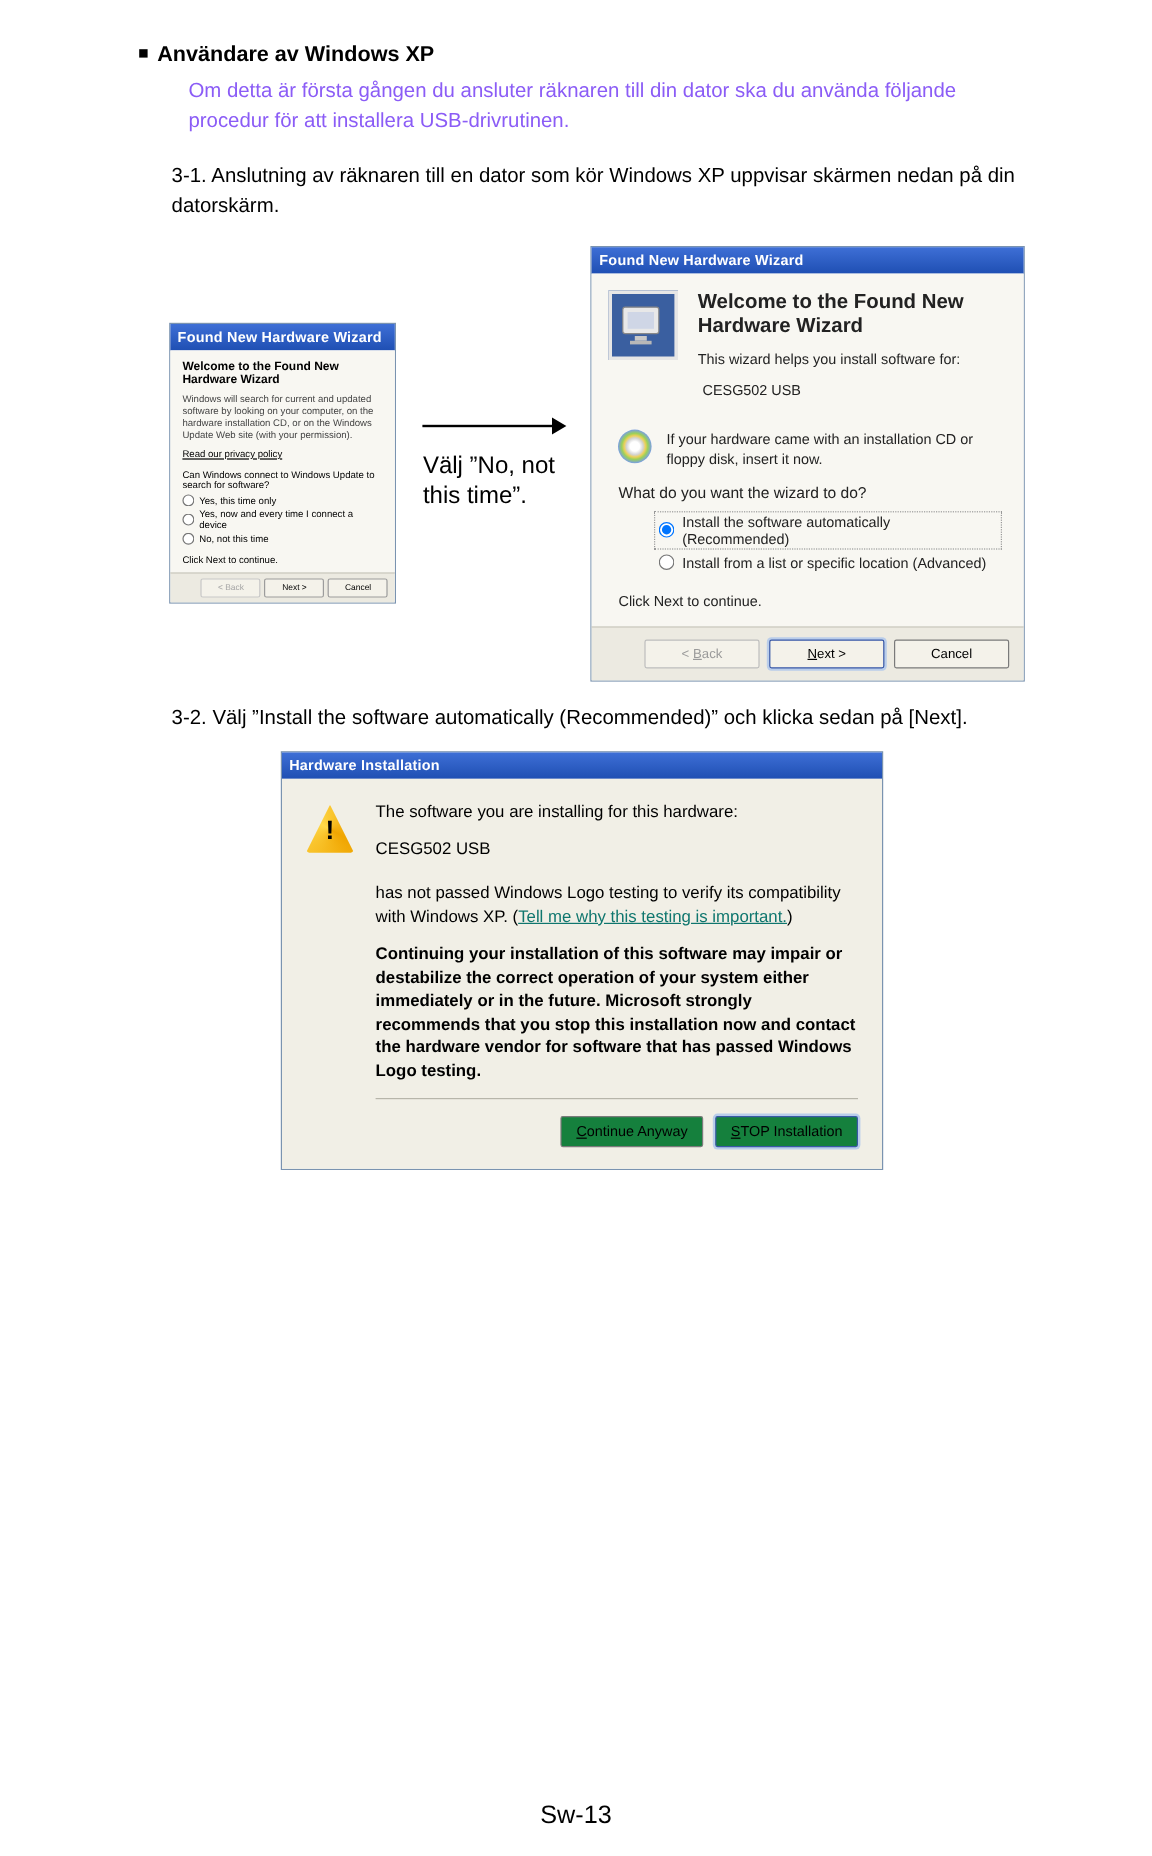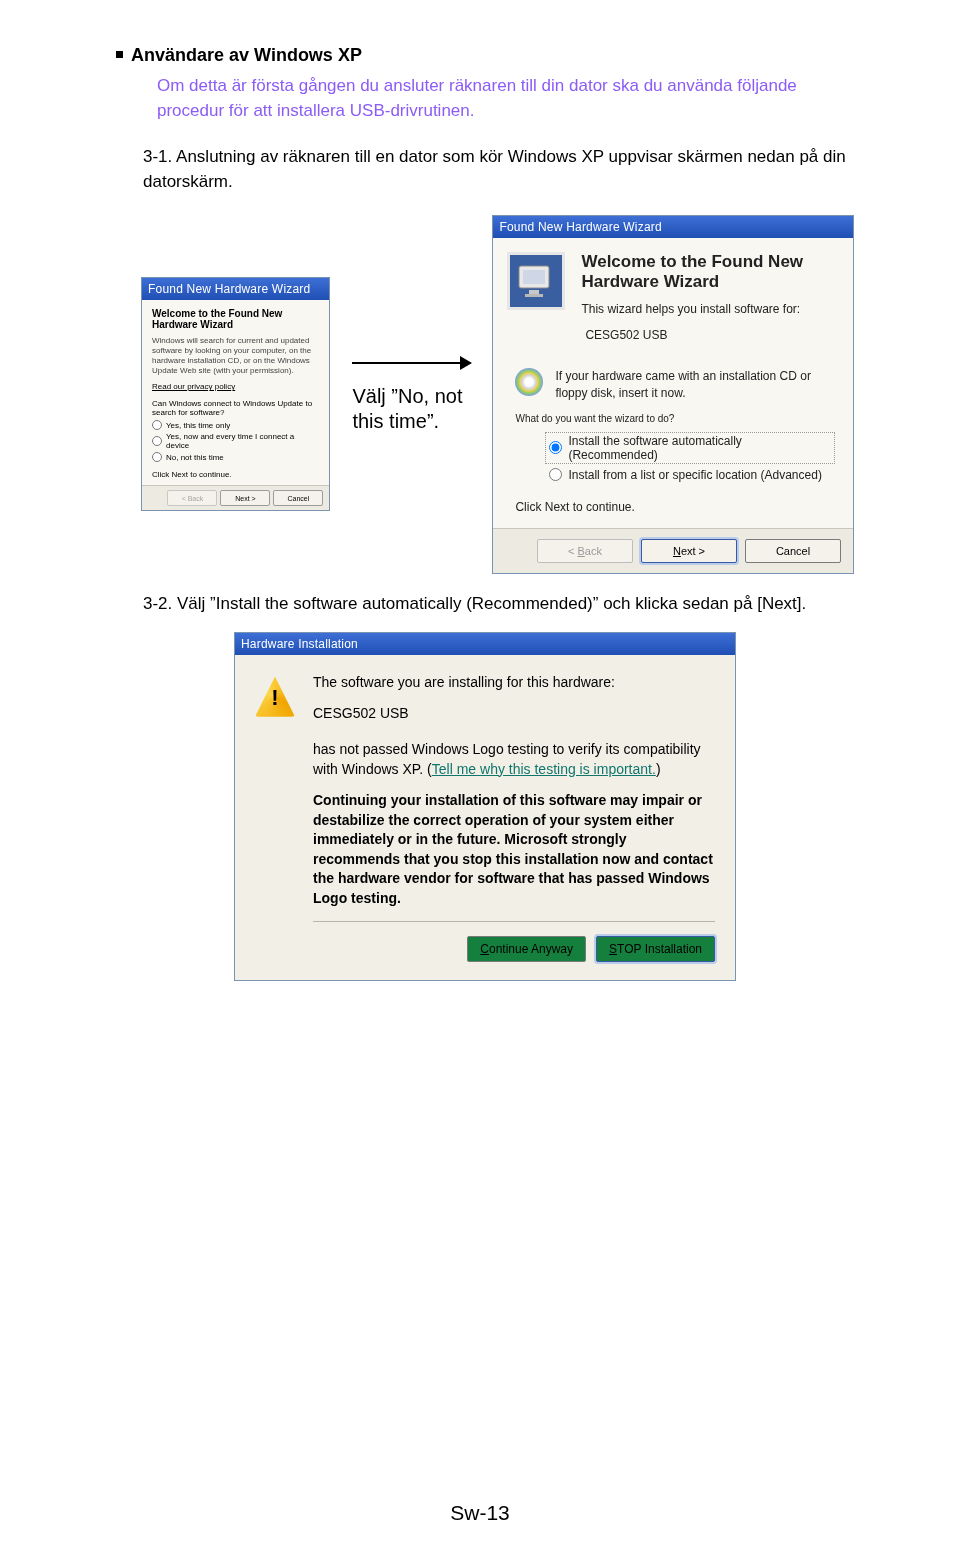--- a/index.html
+++ b/index.html
@@ -1,41 +1,41 @@
 <!DOCTYPE html>
 <html><head>
 <meta charset="utf-8">
 <style>
   html,body{margin:0;padding:0;background:#fff;font-family:Arial,Helvetica,sans-serif;color:#000}
-  .page{width:828px;min-height:1547px;margin:0 auto;padding:45px 40px 20px 50px;box-sizing:border-box;position:relative}
+  .page{width:828px;min-height:1547px;margin:0 auto;padding:35px 40px 20px 50px;box-sizing:border-box;position:relative}
   .bullet-row{display:flex;align-items:flex-start;margin-bottom:8px}
   .bullet{width:7px;height:7px;background:#000;margin-top:6px;margin-right:8px;flex-shrink:0}
   .h1{font-size:18px;font-weight:bold;color:#000}
   .para{font-size:17px;margin:8px 0 22px 41px;line-height:1.45;color:#8b5cf6}
   .step{font-size:17px;margin:0 0 8px 27px;line-height:1.45}
   .step2{font-size:17px;margin:20px 0 8px 27px}
 
   .figrow{display:flex;align-items:center;margin:20px 0 10px 25px}
   .smallwin{width:245px;border:1px solid #7a93b0}
   .bigwin{width:470px;border:1px solid #7a93b0;margin-left:20px}
-  .titlebar{background:linear-gradient(#3e6fd6,#1f4fb3);color:#fff;font-size:12px;font-weight:normal;padding:4px 6px;display:flex;align-items:center;justify-content:space-between}
+  .titlebar{background:linear-gradient(#3e6fd6,#1f4fb3);color:#fff;font-size:12px;font-weight:bold;padding:4px 6px;display:flex;align-items:center;justify-content:space-between}
   .titlebar .t{letter-spacing:.2px}
   .winbody{background:#f8f7f2;font-size:10px;color:#222}
   .bigwin .winbody{font-size:13px}
   .hdr{display:flex;padding:14px 14px 10px 14px;align-items:flex-start}
   .hdr .icon{width:58px;height:58px;background:#3a5fa0;margin-right:16px;box-shadow:inset 0 0 0 3px #e6e6e6;position:relative}
   .hdr .icon svg{position:absolute;top:8px;left:8px}
   .hdr-txt{flex:1}
   .hdr-title{font-size:17px;font-weight:bold;margin-bottom:10px;line-height:1.2}
   .hdr-sub{font-size:12px;margin-bottom:12px}
   .device{font-size:12px;margin-left:4px}
   .mid{padding:6px 18px 4px 62px}
   .mid .cdrow{display:flex;align-items:flex-start;margin:10px 0 12px -40px}
   .mid .cdrow .cdicon{width:28px;height:28px;margin-right:12px;border-radius:50%;background:radial-gradient(circle,#fff 0 20%,#d4d4d4 35%,#ecd05a 45%,#9ad05a 55%,#7aa0e0 70%,#d4d4d4 80%,#a0a0a0 100%);flex-shrink:0}
-  .mid .q{font-size:10px;margin:10px 0 8px -40px}
+  .mid .q{font-size:13px;margin:10px 0 8px -40px}
   .opts{margin:4px 0 4px -10px}
   .opt{display:flex;align-items:center;font-size:12px;border:1px dotted transparent;padding:1px 3px;margin:2px 0}
   .opt input{margin:0 6px 0 0}
   .opt.sel{border-color:#999}
   .mid .cont{font-size:12px;margin:16px 0 10px -40px}
   .btnrow{background:#eceae1;border-top:1px solid #c9c7bd;padding:10px 12px;display:flex;justify-content:flex-end;gap:8px}
   .btn{min-width:74px;height:22px;border:1px solid #7a7a7a;background:#f4f2ea;font-size:11px;display:flex;align-items:center;justify-content:center;padding:0 10px;border-radius:2px}
   .btn:first-child{color:#9a9a9a;border-color:#bdbdbd}
   .btn.focus{box-shadow:0 0 0 2px #b9cdea;border-color:#3958a6}
 

